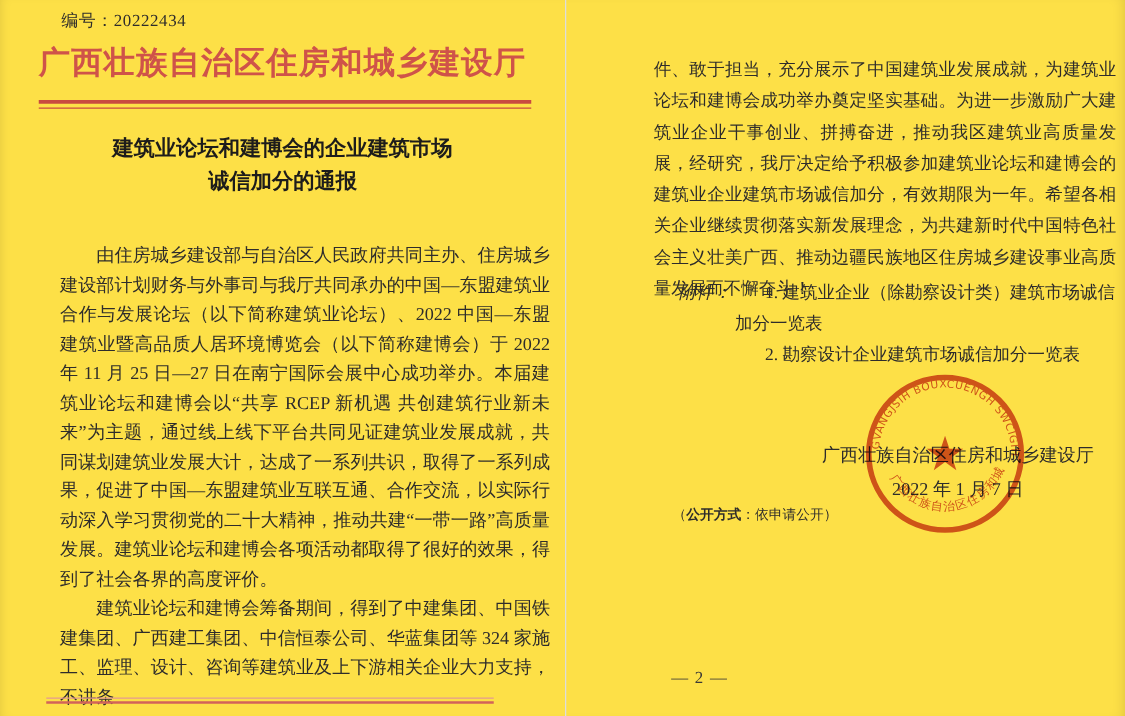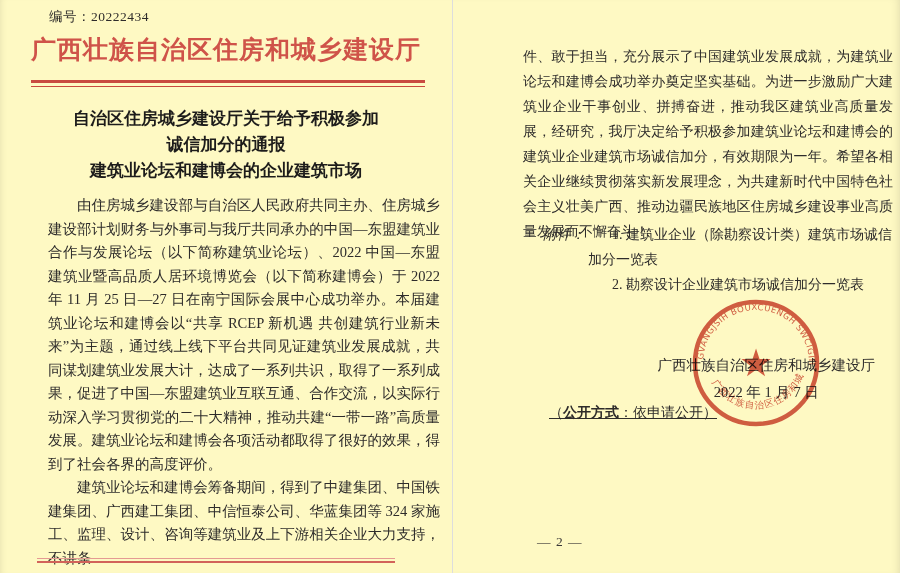--- a/index.html
+++ b/index.html
@@ -3,21 +3,21 @@
 <meta charset="utf-8">
 <style>
   html,body { margin:0; padding:0; }
   body {
     width:900px; height:573px; overflow:hidden;
     background:#f2f2f1;
     font-family:"Liberation Serif","DejaVu Serif",serif;
     color:#2e2c2b;
   }
   .canvas { position:relative; width:900px; height:573px; background:#fbfbfa; }
-  .page { position:absolute; top:0; height:573px; background:#fef9c3; }
+  .page { position:absolute; top:0; height:573px; background:#fde047; }
   .page-left  { left:0; width:452px; box-shadow: inset 6px 0 10px -8px rgba(0,0,0,.18); }
   .page-right { left:452px; width:448px; border-left:1px solid #ddd;
                 box-shadow: inset -8px 0 12px -9px rgba(0,0,0,.20); }
   .abs { position:absolute; }
 
   
   .doc-number { left:49px; top:8px; font-size:13.5px; letter-spacing:.5px; }
   .agency-header {
     left:0; right:0; top:33px; text-align:center;
     font-size:25px; font-weight:bold; letter-spacing:1px;
@@ -46,43 +46,42 @@
   .body-right {
     left:70px; top:44px; width:370px;
     font-size:14px; line-height:25px; text-align:justify;
   }
   .attachments { left:90px; top:222px; width:360px; font-size:14px; line-height:25px; }
   .att-row { display:flex; align-items:flex-start; }
   .att-label { flex:0 0 auto; white-space:nowrap;font-style:italic; }
   .att-items { margin-left:3px; }
   .att-item { text-indent:24px; margin-left:-26px; padding-left:26px; }
   .signature { right:26px; top:352px; text-align:center; font-size:14.5px; line-height:27px; }
-  .disclosure { left:96px; top:404px; font-size:14px;text-decoration:underline; }
+  .disclosure { left:85px; top:404px; font-size:11px; }
   .disclosure b { font-weight:bold; }
   .page-num { left:84px; top:534px; font-size:13.5px; letter-spacing:1px; color:#3b3937; }
 
   .seal { left:232px; top:292px; width:142px; height:142px; opacity:.82; mix-blend-mode:multiply; }
   .seal text { font-family:"DejaVu Sans","Liberation Sans",sans-serif; }
 </style>
 </head>
 <body>
 
 <div class="canvas">
 
   <div class="page page-left">
     <div class="abs doc-number">编号：20222434</div>
 
     <div class="abs agency-header">广西壮族自治区住房和城乡建设厅</div>
 
     <div class="abs header-rule"></div>
 
     <div class="abs doc-title">
-      <div>自治区住房城乡建设厅关于给予积极参加</div>
+      <div>建筑业论坛和建博会的企业建筑市场</div>
       <div>诚信加分的通报</div>
-      <div>建筑业论坛和建博会的企业建筑市场</div>
     </div>
 
     <div class="abs body-left">
       <p class="indent">由住房城乡建设部与自治区人民政府共同主办、住房城乡建设部计划财务与外事司与我厅共同承办的中国—东盟建筑业合作与发展论坛（以下简称建筑业论坛）、2022 中国—东盟建筑业暨高品质人居环境博览会（以下简称建博会）于 2022 年 11 月 25 日—27 日在南宁国际会展中心成功举办。本届建筑业论坛和建博会以“共享 RCEP 新机遇 共创建筑行业新未来”为主题，通过线上线下平台共同见证建筑业发展成就，共同谋划建筑业发展大计，达成了一系列共识，取得了一系列成果，促进了中国—东盟建筑业互联互通、合作交流，以实际行动深入学习贯彻党的二十大精神，推动共建“一带一路”高质量发展。建筑业论坛和建博会各项活动都取得了很好的效果，得到了社会各界的高度评价。</p>
       <p class="indent">建筑业论坛和建博会筹备期间，得到了中建集团、中国铁建集团、广西建工集团、中信恒泰公司、华蓝集团等 324 家施工、监理、设计、咨询等建筑业及上下游相关企业大力支持，不讲条</p>
     </div>
 
     <div class="abs footer-rule"></div>
   </div>
 

